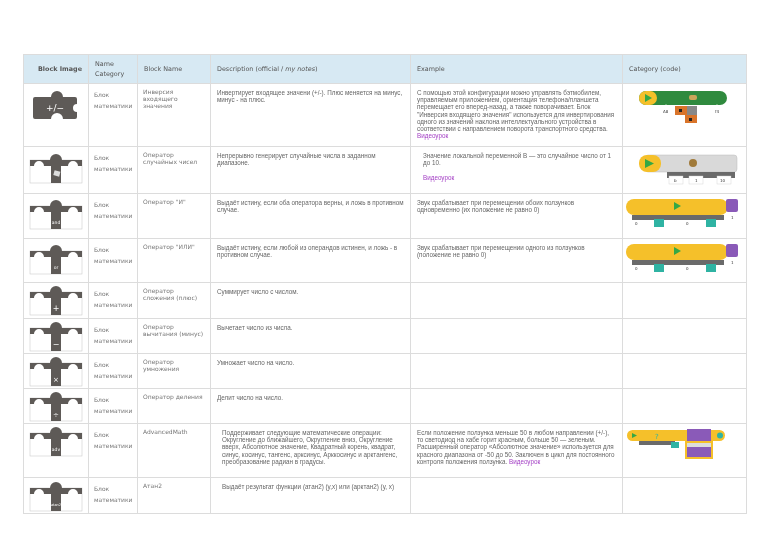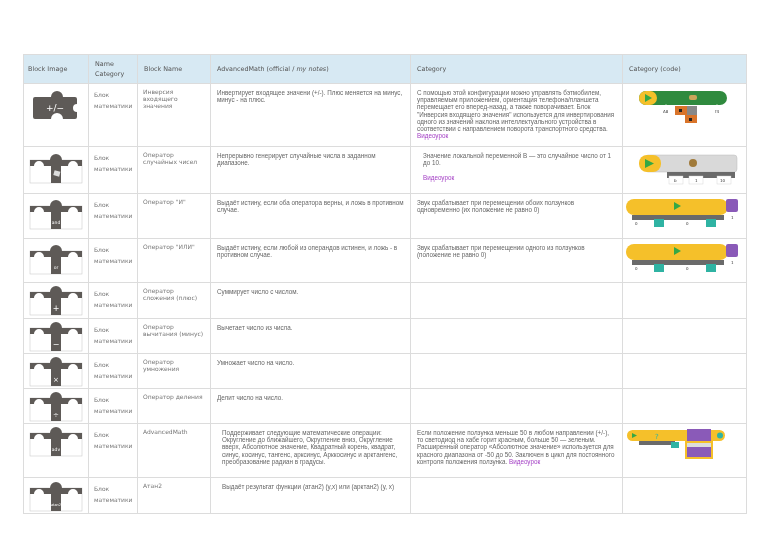--- a/index.html
+++ b/index.html
@@ -4,21 +4,21 @@
 <style>
   html, body { margin:0; padding:0; background:#ffffff; }
   body { width:768px; height:543px; position:relative; overflow:hidden;
          font-family:"Liberation Sans", sans-serif; color:#555; }
   table { position:absolute; left:23px; top:54px; border-collapse:collapse;
           table-layout:fixed; width:723px; }
   th, td { border:1px solid #dcdcdc; vertical-align:top; padding:0; }
   th { background:#d7e9f3; height:28px; font-family:"DejaVu Sans", sans-serif;
        font-weight:normal; font-size:6.4px; color:#555; text-align:left;
        vertical-align:middle; padding:0 6px; line-height:10px; }
-  th.c0 { padding-left:4px; }
+  th.c0 { padding-left:14px;font-weight:bold; }
   th.c3 em { font-style:italic; }
   td { font-size:6.3px; line-height:7.2px; color:#666; }
   td.cat, td.name { padding:5px 4px 0 5px; }
   td.cat { font-family:"DejaVu Sans", sans-serif; font-size:6px; line-height:11px; color:#777; }
   td.name { font-family:"DejaVu Sans", sans-serif; font-size:6px; line-height:6.8px; color:#777; }
   td.desc { padding:5px 6px 0 6px; }
   td.ex { padding:5px 6px 0 6px; }
   .link { color:#a23cc4; }
   .imgcell { position:relative; }
   .blk { position:absolute; left:6px; top:6px; }
@@ -34,22 +34,22 @@
       <col style="width:73px">
     <col style="width:200px">
       <col style="width:212px">
       <col style="width:124px">
   </colgroup>
   <thead>
     <tr>
       <th class="c0">Block Image</th>
       <th>Name Category</th>
       <th>Block Name</th>
-      <th class="c3"><span>AdvancedMath (official / </span><em>my notes</em><span>)</span></th>
-      <th>Category</th>
+      <th class="c3"><span>Description (official / </span><em>my notes</em><span>)</span></th>
+      <th>Example</th>
       <th>Category (code)</th>
     </tr>
   </thead>
   <tbody>
 
     <tr style="height:63px">
       <td class="imgcell">
         <svg class="blk" width="50" height="32" viewBox="0 0 50 32" style="left:7px;top:7px">
           <path d="M4 6 h16 a6 6 0 0 1 12 0 h12 a2 2 0 0 1 2 2 v5 a4 4 0 0 0 0 8 v5 a2 2 0 0 1 -2 2 h-12 a6 6 0 0 0 -12 0 h-16 a2 2 0 0 1 -2 -2 v-18 a2 2 0 0 1 2 -2z" fill="#5e5a57"></path>
           <text x="24" y="20" font-size="9" fill="#fff" text-anchor="middle" font-family="DejaVu Sans, sans-serif">+/−</text>

